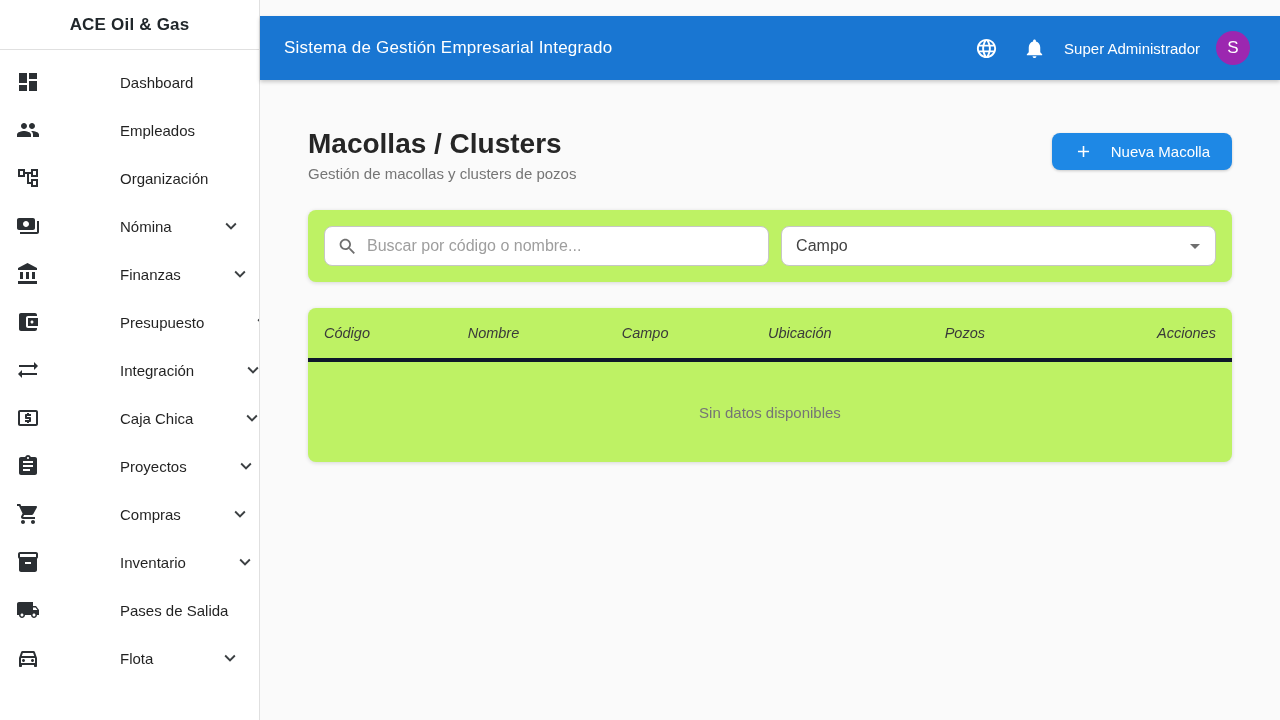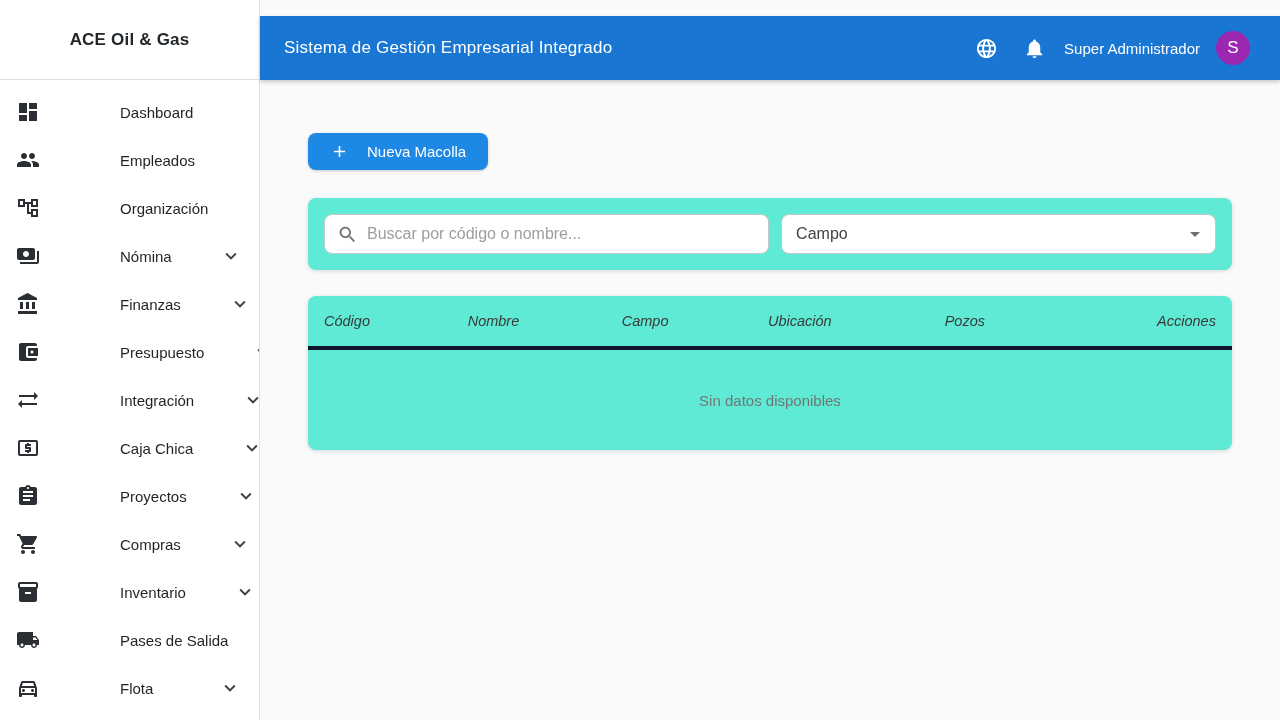--- a/index.html
+++ b/index.html
@@ -10,21 +10,21 @@
     color: #212121;
   }
   .app { display: flex; width: 1280px; height: 720px; }
 
   
   .sidebar {
     width: 260px; flex-shrink: 0; background: #ffffff;
     border-right: 1px solid #e0e0e0; height: 720px; overflow: hidden;
   }
   .sidebar-header {
-    height: 80px; display: flex; align-items: center; justify-content: center;
+    height: 50px; display: flex; align-items: center; justify-content: center;
     border-bottom: 1px solid #e0e0e0;
     font-size: 17px; font-weight: 700; color: #21272b; letter-spacing: .2px;
   }
   .sidebar-nav { padding-top: 8px; }
   .nav-item {
     height: 48px; display: flex; align-items: center;
     padding: 0 18px 0 16px; cursor: pointer; gap: 48px;
   }
   .nav-icon { width: 24px; height: 24px; fill: #2b2f33; flex-shrink: 0; }
   .nav-label {
@@ -66,21 +66,21 @@
   .primary-btn {
     margin-top: 5px; height: 37px; border: none; border-radius: 8px;
     background: var(--primary, #1e88e5); color: #fff;
     font-family: inherit; font-size: 15px; font-weight: 500;
     display: inline-flex; align-items: center; gap: 18px; padding: 0 22px;
     cursor: pointer; box-shadow: 0 1px 3px rgba(0,0,0,.2);
   }
   .primary-btn svg { width: 19px; height: 19px; fill: #fff; }
 
   .card {
-    background: #5eead4; border-radius: 8px;
+    background: #bef264; border-radius: 8px;
     box-shadow: 0 1px 4px rgba(0,0,0,.14);
   }
   .filter-card { display: flex; gap: 12px; padding: 16px; margin-bottom: 26px; }
   .search-box {
     flex: 1.02; height: 40px; border: 1px solid #c6c6c6; border-radius: 8px;
     display: flex; align-items: center; gap: 9px; padding: 0 12px; background: #fff;
   }
   .search-box svg { width: 21px; height: 21px; fill: #6f6f6f; flex-shrink: 0; }
   .search-box input {
     border: none; outline: none; flex: 1; font-family: inherit;
@@ -256,20 +256,24 @@
         <span class="user-name">Super Administrador</span>
         <div class="avatar">
           <span>S</span>
         </div>
       </div>
     </header>
 
     <main class="main">
 
       <div class="page-head">
+        <div>
+          <h1 class="page-title">Macollas / Clusters</h1>
+          <p class="page-subtitle">Gestión de macollas y clusters de pozos</p>
+        </div>
         <button class="primary-btn">
           <svg viewBox="0 0 24 24">
               <path d="M19 13h-6v6h-2v-6H5v-2h6V5h2v6h6v2z"></path>
             </svg>
           <span>Nueva Macolla</span>
         </button>
       </div>
 
       <div class="card filter-card">
         <div class="search-box">

